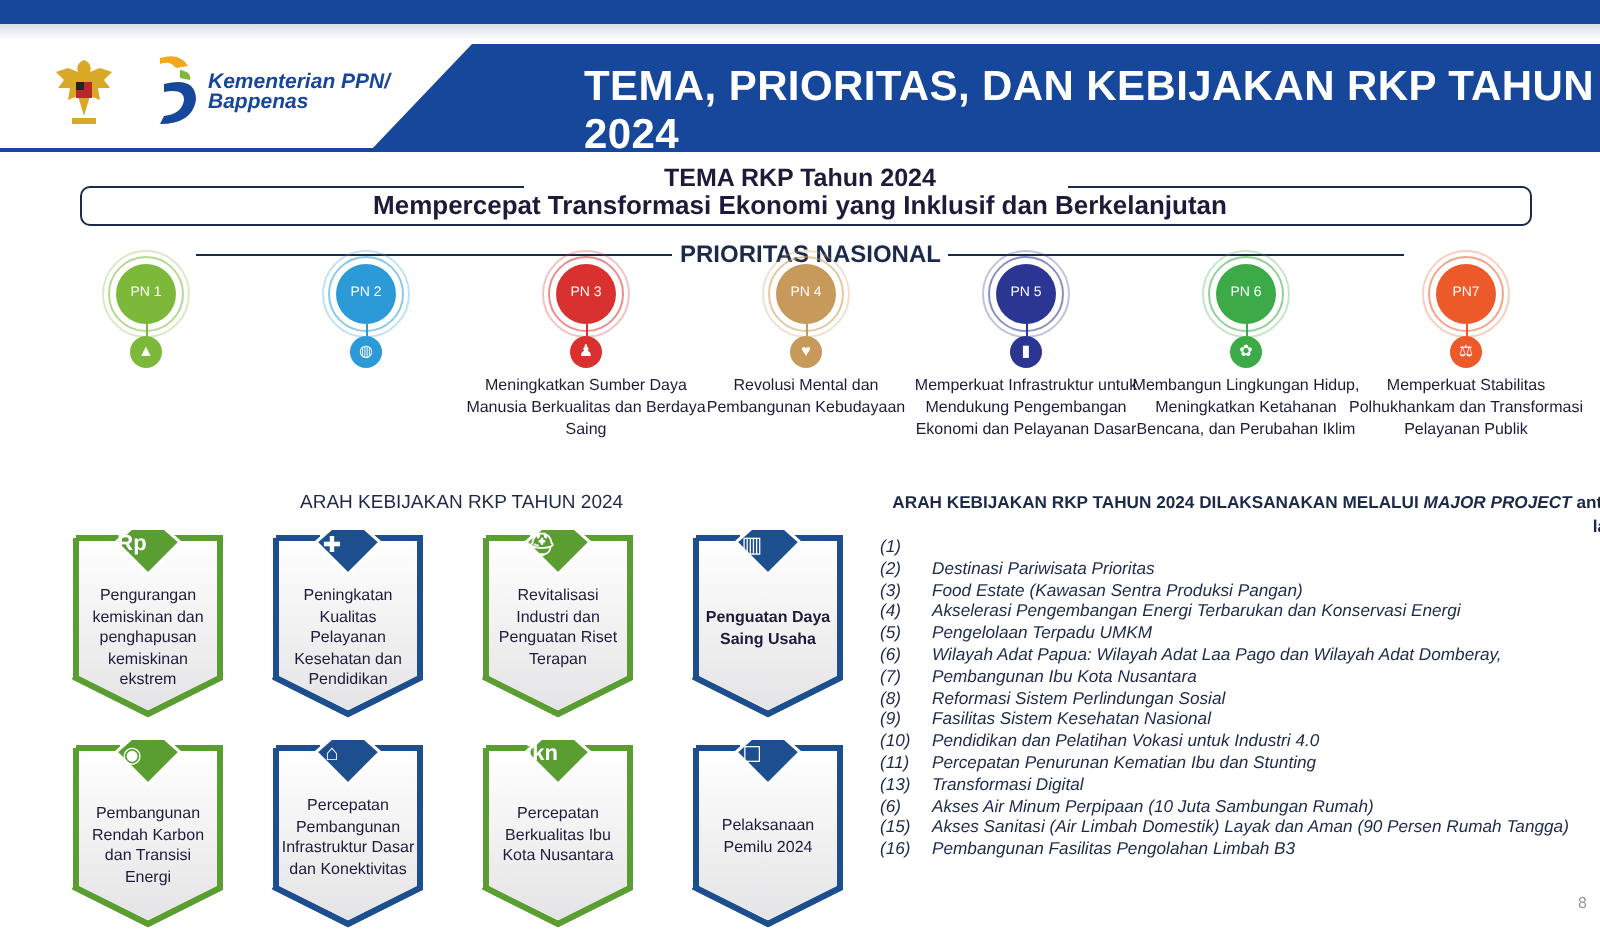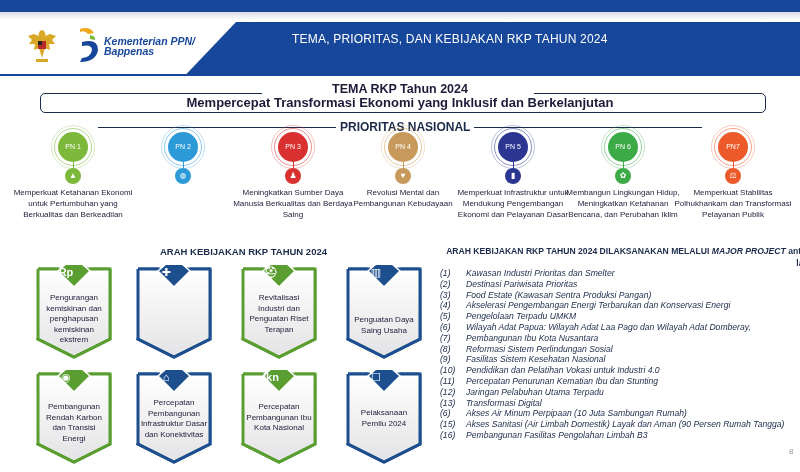--- a/index.html
+++ b/index.html
@@ -5,21 +5,21 @@
   * { box-sizing: border-box; margin: 0; padding: 0; }
   html, body { width: 800px; height: 472px; overflow: hidden; background: #ffffff; }
   body { position: relative; font-family: "Liberation Sans", "DejaVu Sans", sans-serif; color: #1c1c3a; }
 
   
   .topbar { position: absolute; left: 0; top: 0; width: 800px; height: 12px; background: #17479a; }
   .topbar-shadow { position: absolute; left: 0; top: 12px; width: 800px; height: 8px; background: linear-gradient(#d9dde5, #ffffff); }
   .header-band { position: absolute; left: 0; top: 22px; width: 800px; height: 50px; background: #17479a; }
   .header-underline { position: absolute; left: 0; top: 72px; width: 800px; height: 4px; background: #17479a; }
   .header-white2 { position: absolute; left: 0; top: 22px; width: 236px; height: 52px; background: #ffffff; clip-path: polygon(0 0, 100% 0, 79% 100%, 0 100%); }
-  .header-title { position: absolute; left: 292px; top: 32px; font-size: 12px; font-weight: normal; color: #ffffff; letter-spacing: 0.2px; }
+  .header-title { position: absolute; left: 292px; top: 32px; font-size: 21px; font-weight: bold; color: #ffffff; letter-spacing: 0.2px; }
 
   .garuda { position: absolute; left: 26px; top: 28px; width: 32px; height: 36px; }
   .logo-mark { position: absolute; left: 76px; top: 26px; width: 24px; height: 38px; }
   .logo-text { position: absolute; left: 104px; top: 36px; font-size: 10.5px; font-weight: bold; font-style: italic; color: #17479a; line-height: 10px; }
 
   
   .tema-title { position: absolute; left: 0; width: 800px; top: 82px; text-align: center; font-size: 12.5px; font-weight: bold; color: #1c1c3a; }
   .tema-box { position: absolute; left: 40px; top: 93px; width: 726px; height: 20px; border: 1.5px solid #1c2a4a; border-radius: 5px; }
   .tema-box-gap { position: absolute; left: 262px; top: 90px; width: 272px; height: 6px; background: #fff; }
   .tema-text { position: absolute; left: 0; width: 800px; top: 95px; text-align: center; font-size: 13px; font-weight: bold; color: #1c1c3a; }
@@ -30,21 +30,21 @@
   
   .pn { position: absolute; top: 132px; width: 120px; text-align: center; }
   .pn-circle { position: relative; margin: 0 auto; width: 30px; height: 30px; border-radius: 50%; color: #fff; font-size: 7px; line-height: 30px; }
   .pn-ring { position: absolute; left: 50%; top: 0; transform: translateX(-50%); width: 38px; height: 38px; margin-top: -4px; border-radius: 50%; border: 1px solid; opacity: .55; }
   .pn-ring2 { position: absolute; left: 50%; top: 0; transform: translateX(-50%); width: 44px; height: 44px; margin-top: -7px; border-radius: 50%; border: 1px solid; opacity: .3; }
   .pn-stem { margin: 0 auto; width: 1px; height: 6px; }
   .pn-icon { margin: 0 auto; width: 16px; height: 16px; border-radius: 50%; color: #fff; font-size: 8px; line-height: 16px; }
   .pn-label { margin-top: 3px; font-size: 8px; line-height: 11px; color: #1c1c3a; }
 
   
-  .ak-title { position: absolute; left: 160px; top: 246px; font-size: 9.5px; font-weight: bold; color: #1c2a4a; }
+  .ak-title { position: absolute; left: 150px; top: 246px; font-size: 9.5px; font-weight: normal; color: #1c2a4a; }
 
   .shield { position: absolute; width: 76px; height: 94px; }
   .shield svg { position: absolute; left: 0; top: 0; }
   .shield-icon { position: absolute; left: 0; top: 1px; width: 60px; text-align: center; color: #fff; font-size: 11px; font-weight: bold; }
   .shield-text { position: absolute; left: 4px; width: 68px; text-align: center; font-size: 8px; line-height: 10.5px; color: #1c1c3a; }
 
   
   .mp-title { position: absolute; left: 444px; top: 245px; width: 370px; text-align: right; font-size: 8.6px; font-weight: bold; color: #1c2a4a; line-height: 12px; }
   .mp-list { position: absolute; left: 440px; top: 268px; width: 350px; list-style: none; }
   .mp-list li { display: flex; font-size: 8.6px; font-style: italic; line-height: 10.8px; color: #1c2a4a; }
@@ -83,21 +83,20 @@
 <div class="tema-text">Mempercepat Transformasi Ekonomi yang Inklusif dan Berkelanjutan</div>
 
 <div class="pn-title-line"></div>
 <div class="pn-title">PRIORITAS NASIONAL</div>
 
 <div id="pn-row">
     <div class="pn" style="left: 13px;">
       <div class="pn-circle" style="background:#7cb83a"><div class="pn-ring" style="border-color:#7cb83a"></div><div class="pn-ring2" style="border-color:#7cb83a"></div><span>PN 1</span></div>
       <div class="pn-stem" style="background:#7cb83a"></div>
       <div class="pn-icon" style="background:#7cb83a">▲</div>
-      <div class="pn-label">Memperkuat Ketahanan Ekonomi untuk Pertumbuhan yang Berkualitas dan Berkeadilan</div>
     </div>
     <div class="pn" style="left: 123px;">
       <div class="pn-circle" style="background:#2d9ad8"><div class="pn-ring" style="border-color:#2d9ad8"></div><div class="pn-ring2" style="border-color:#2d9ad8"></div><span>PN 2</span></div>
       <div class="pn-stem" style="background:#2d9ad8"></div>
       <div class="pn-icon" style="background:#2d9ad8">◍</div>
     </div>
     <div class="pn" style="left: 233px;">
       <div class="pn-circle" style="background:#d8312f"><div class="pn-ring" style="border-color:#d8312f"></div><div class="pn-ring2" style="border-color:#d8312f"></div><span>PN 3</span></div>
       <div class="pn-stem" style="background:#d8312f"></div>
       <div class="pn-icon" style="background:#d8312f">♟</div>
@@ -156,20 +155,21 @@
             <stop offset="1" stop-color="#e4e4e6"></stop>
           </linearGradient>
         </defs>
         <path d="M2 4 L24 4 M52 4 L74 4 L74 74 L38 92 L2 74 Z" fill="none" stroke="#1d4f8f" stroke-width="3"></path>
         <path d="M3 5 L73 5 L73 73 L38 90 L3 73 Z" fill="url(#g1)"></path>
         <path d="M2 4 L2 74 L38 92 L74 74 L74 4" fill="none" stroke="#1d4f8f" stroke-width="3"></path>
         <path d="M2 4 L22 4 M54 4 L74 4" stroke="#1d4f8f" stroke-width="3"></path>
         <path d="M38 -8 L54 6 L38 22 L22 6 Z" fill="#1d4f8f" stroke="#fff" stroke-width="1.5"></path>
       </svg>
       <div class="shield-icon">✚</div>
+      <div class="shield-text" style="top: 28px;">Peningkatan Kualitas Pelayanan Kesehatan dan Pendidikan</div>
     </div>
     <div class="shield" style="left: 241px; top: 265px;">
       <svg width="76" height="94" viewBox="0 0 76 94">
         <defs>
           <linearGradient id="g2" x1="0" y1="0" x2="0" y2="1">
             <stop offset="0" stop-color="#ffffff"></stop>
             <stop offset="1" stop-color="#e4e4e6"></stop>
           </linearGradient>
         </defs>
         <path d="M2 4 L24 4 M52 4 L74 4 L74 74 L38 92 L2 74 Z" fill="none" stroke="#5a9e32" stroke-width="3"></path>
@@ -189,21 +189,21 @@
             <stop offset="1" stop-color="#e4e4e6"></stop>
           </linearGradient>
         </defs>
         <path d="M2 4 L24 4 M52 4 L74 4 L74 74 L38 92 L2 74 Z" fill="none" stroke="#1d4f8f" stroke-width="3"></path>
         <path d="M3 5 L73 5 L73 73 L38 90 L3 73 Z" fill="url(#g3)"></path>
         <path d="M2 4 L2 74 L38 92 L74 74 L74 4" fill="none" stroke="#1d4f8f" stroke-width="3"></path>
         <path d="M2 4 L22 4 M54 4 L74 4" stroke="#1d4f8f" stroke-width="3"></path>
         <path d="M38 -8 L54 6 L38 22 L22 6 Z" fill="#1d4f8f" stroke="#fff" stroke-width="1.5"></path>
       </svg>
       <div class="shield-icon">▥</div>
-      <div class="shield-text" style="top: 50px;">Penguatan Daya Saing Usaha</div>
+      <div class="shield-text" style="top: 39px; font-weight: bold;">Penguatan Daya Saing Usaha</div>
     </div>
     <div class="shield" style="left: 36px; top: 370px;">
       <svg width="76" height="94" viewBox="0 0 76 94">
         <defs>
           <linearGradient id="g4" x1="0" y1="0" x2="0" y2="1">
             <stop offset="0" stop-color="#ffffff"></stop>
             <stop offset="1" stop-color="#e4e4e6"></stop>
           </linearGradient>
         </defs>
         <path d="M2 4 L24 4 M52 4 L74 4 L74 74 L38 92 L2 74 Z" fill="none" stroke="#5a9e32" stroke-width="3"></path>
@@ -240,21 +240,21 @@
             <stop offset="1" stop-color="#e4e4e6"></stop>
           </linearGradient>
         </defs>
         <path d="M2 4 L24 4 M52 4 L74 4 L74 74 L38 92 L2 74 Z" fill="none" stroke="#5a9e32" stroke-width="3"></path>
         <path d="M3 5 L73 5 L73 73 L38 90 L3 73 Z" fill="url(#g6)"></path>
         <path d="M2 4 L2 74 L38 92 L74 74 L74 4" fill="none" stroke="#5a9e32" stroke-width="3"></path>
         <path d="M2 4 L22 4 M54 4 L74 4" stroke="#5a9e32" stroke-width="3"></path>
         <path d="M38 -8 L54 6 L38 22 L22 6 Z" fill="#5a9e32" stroke="#fff" stroke-width="1.5"></path>
       </svg>
       <div class="shield-icon">ikn</div>
-      <div class="shield-text" style="top: 32px;">Percepatan Pembangunan Ibu Kota Nasional</div>
+      <div class="shield-text" style="top: 32px;">Percepatan Berkualitas Ibu Kota Nusantara</div>
     </div>
     <div class="shield" style="left: 346px; top: 370px;">
       <svg width="76" height="94" viewBox="0 0 76 94">
         <defs>
           <linearGradient id="g7" x1="0" y1="0" x2="0" y2="1">
             <stop offset="0" stop-color="#ffffff"></stop>
             <stop offset="1" stop-color="#e4e4e6"></stop>
           </linearGradient>
         </defs>
         <path d="M2 4 L24 4 M52 4 L74 4 L74 74 L38 92 L2 74 Z" fill="none" stroke="#1d4f8f" stroke-width="3"></path>
@@ -268,21 +268,20 @@
     </div>
   </div>
 
 <div class="mp-title">
   <span>ARAH KEBIJAKAN RKP TAHUN 2024 DILAKSANAKAN MELALUI </span><i>MAJOR PROJECT</i><span> antara lain:</span>
 </div>
 
 <ul class="mp-list" id="mp-list">
     <li>
       <span class="mp-num">(1)</span>
-      <span>Kawasan Industri Prioritas dan Smelter</span>
     </li>
     <li>
       <span class="mp-num">(2)</span>
       <span>Destinasi Pariwisata Prioritas</span>
     </li>
     <li>
       <span class="mp-num">(3)</span>
       <span>Food Estate (Kawasan Sentra Produksi Pangan)</span>
     </li>
     <li>
@@ -311,24 +310,20 @@
     </li>
     <li>
       <span class="mp-num">(10)</span>
       <span>Pendidikan dan Pelatihan Vokasi untuk Industri 4.0</span>
     </li>
     <li>
       <span class="mp-num">(11)</span>
       <span>Percepatan Penurunan Kematian Ibu dan Stunting</span>
     </li>
     <li>
-      <span class="mp-num">(12)</span>
-      <span>Jaringan Pelabuhan Utama Terpadu</span>
-    </li>
-    <li>
       <span class="mp-num">(13)</span>
       <span>Transformasi Digital</span>
     </li>
     <li>
       <span class="mp-num">(6)</span>
       <span>Akses Air Minum Perpipaan (10 Juta Sambungan Rumah)</span>
     </li>
     <li>
       <span class="mp-num">(15)</span>
       <span>Akses Sanitasi (Air Limbah Domestik) Layak dan Aman (90 Persen Rumah Tangga)</span>

